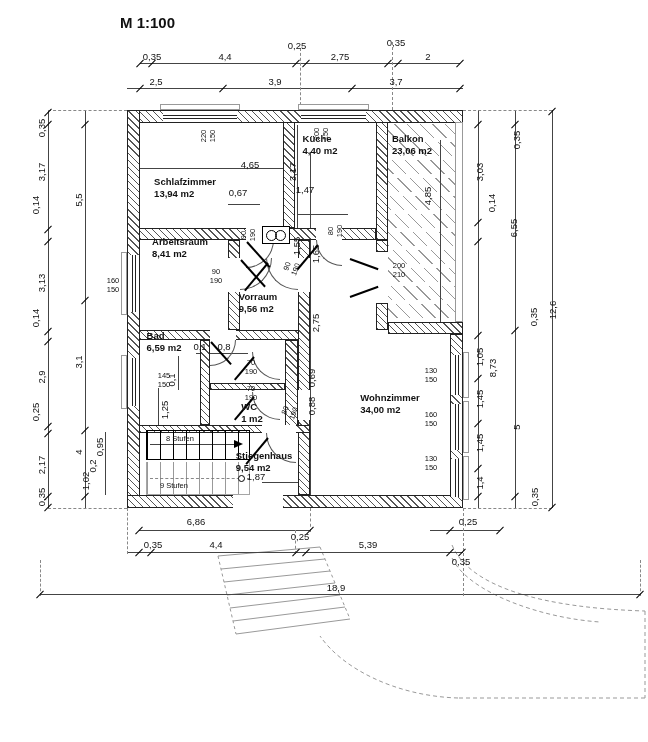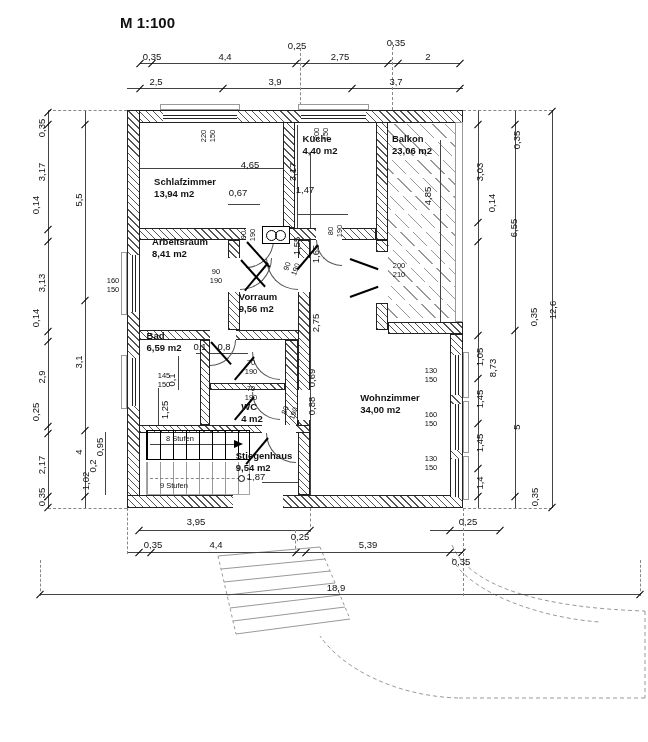--- a/index.html
+++ b/index.html
@@ -254,21 +254,21 @@
     <span class="lbl dim" style="left: 514px; top: 228px; transform: translate(-50%, -50%) rotate(-90deg);">6,55</span>
     <span class="lbl dim" style="left: 534px; top: 317px; transform: translate(-50%, -50%) rotate(-90deg);">0,35</span>
     <span class="lbl dim" style="left: 480px; top: 357px; transform: translate(-50%, -50%) rotate(-90deg);">1,05</span>
     <span class="lbl dim" style="left: 493px; top: 368px; transform: translate(-50%, -50%) rotate(-90deg);">8,73</span>
     <span class="lbl dim" style="left: 480px; top: 399px; transform: translate(-50%, -50%) rotate(-90deg);">1,45</span>
     <span class="lbl dim" style="left: 480px; top: 443px; transform: translate(-50%, -50%) rotate(-90deg);">1,45</span>
     <span class="lbl dim" style="left: 517px; top: 427px; transform: translate(-50%, -50%) rotate(-90deg);">5</span>
     <span class="lbl dim" style="left: 480px; top: 483px; transform: translate(-50%, -50%) rotate(-90deg);">1,4</span>
     <span class="lbl dim" style="left: 535px; top: 497px; transform: translate(-50%, -50%) rotate(-90deg);">0,35</span>
     <span class="lbl dim" style="left: 553px; top: 310px; transform: translate(-50%, -50%) rotate(-90deg);">12,6</span>
-    <span class="lbl dim" style="left: 196px; top: 522px; transform: translate(-50%, -50%);">3,95</span>
+    <span class="lbl dim" style="left: 196px; top: 522px; transform: translate(-50%, -50%);">6,86</span>
     <span class="lbl dim" style="left: 468px; top: 522px; transform: translate(-50%, -50%);">0,25</span>
     <span class="lbl dim" style="left: 153px; top: 545px; transform: translate(-50%, -50%);">0,35</span>
     <span class="lbl dim" style="left: 216px; top: 545px; transform: translate(-50%, -50%);">4,4</span>
     <span class="lbl dim" style="left: 300px; top: 537px; transform: translate(-50%, -50%);">0,25</span>
     <span class="lbl dim" style="left: 368px; top: 545px; transform: translate(-50%, -50%);">5,39</span>
     <span class="lbl dim" style="left: 461px; top: 562px; transform: translate(-50%, -50%);">0,35</span>
     <span class="lbl dim" style="left: 336px; top: 588px; transform: translate(-50%, -50%);">18,9</span>
     <span class="lbl dim" style="left: 250px; top: 157px; transform: translate(-50%, -50%); margin-top: 8px;">4,65</span>
     <span class="lbl dim" style="left: 293px; top: 172px; transform: translate(-50%, -50%) rotate(-90deg);">3,17</span>
     <span class="lbl dim" style="left: 238px; top: 193px; transform: translate(-50%, -50%);">0,67</span>
@@ -320,20 +320,20 @@
 4,40 m2</span>
     <span class="lbl room" style="left: 412px; top: 145px; transform: translate(-50%, -50%);">Balkon
 23,06 m2</span>
     <span class="lbl room" style="left: 180px; top: 248px; transform: translate(-50%, -50%);">Arbeitsraum
 8,41 m2</span>
     <span class="lbl room" style="left: 258px; top: 303px; transform: translate(-50%, -50%);">Vorraum
 9,56 m2</span>
     <span class="lbl room" style="left: 164px; top: 342px; transform: translate(-50%, -50%);">Bad
 6,59 m2</span>
     <span class="lbl room" style="left: 252px; top: 413px; transform: translate(-50%, -50%);">WC
-4 m2</span>
+1 m2</span>
     <span class="lbl room" style="left: 390px; top: 404px; transform: translate(-50%, -50%);">Wohnzimmer
 34,00 m2</span>
     <span class="lbl room" style="left: 264px; top: 462px; transform: translate(-50%, -50%);">Stiegenhaus
 9,54 m2</span>
     <span class="lbl sm" style="left: 180px; top: 439px; transform: translate(-50%, -50%);">8 Stufen</span>
     <span class="lbl sm" style="left: 174px; top: 462px; transform: translate(-50%, -50%); margin-top: 24px;">9 Stufen</span>
   </div>
 
 </body></html>

